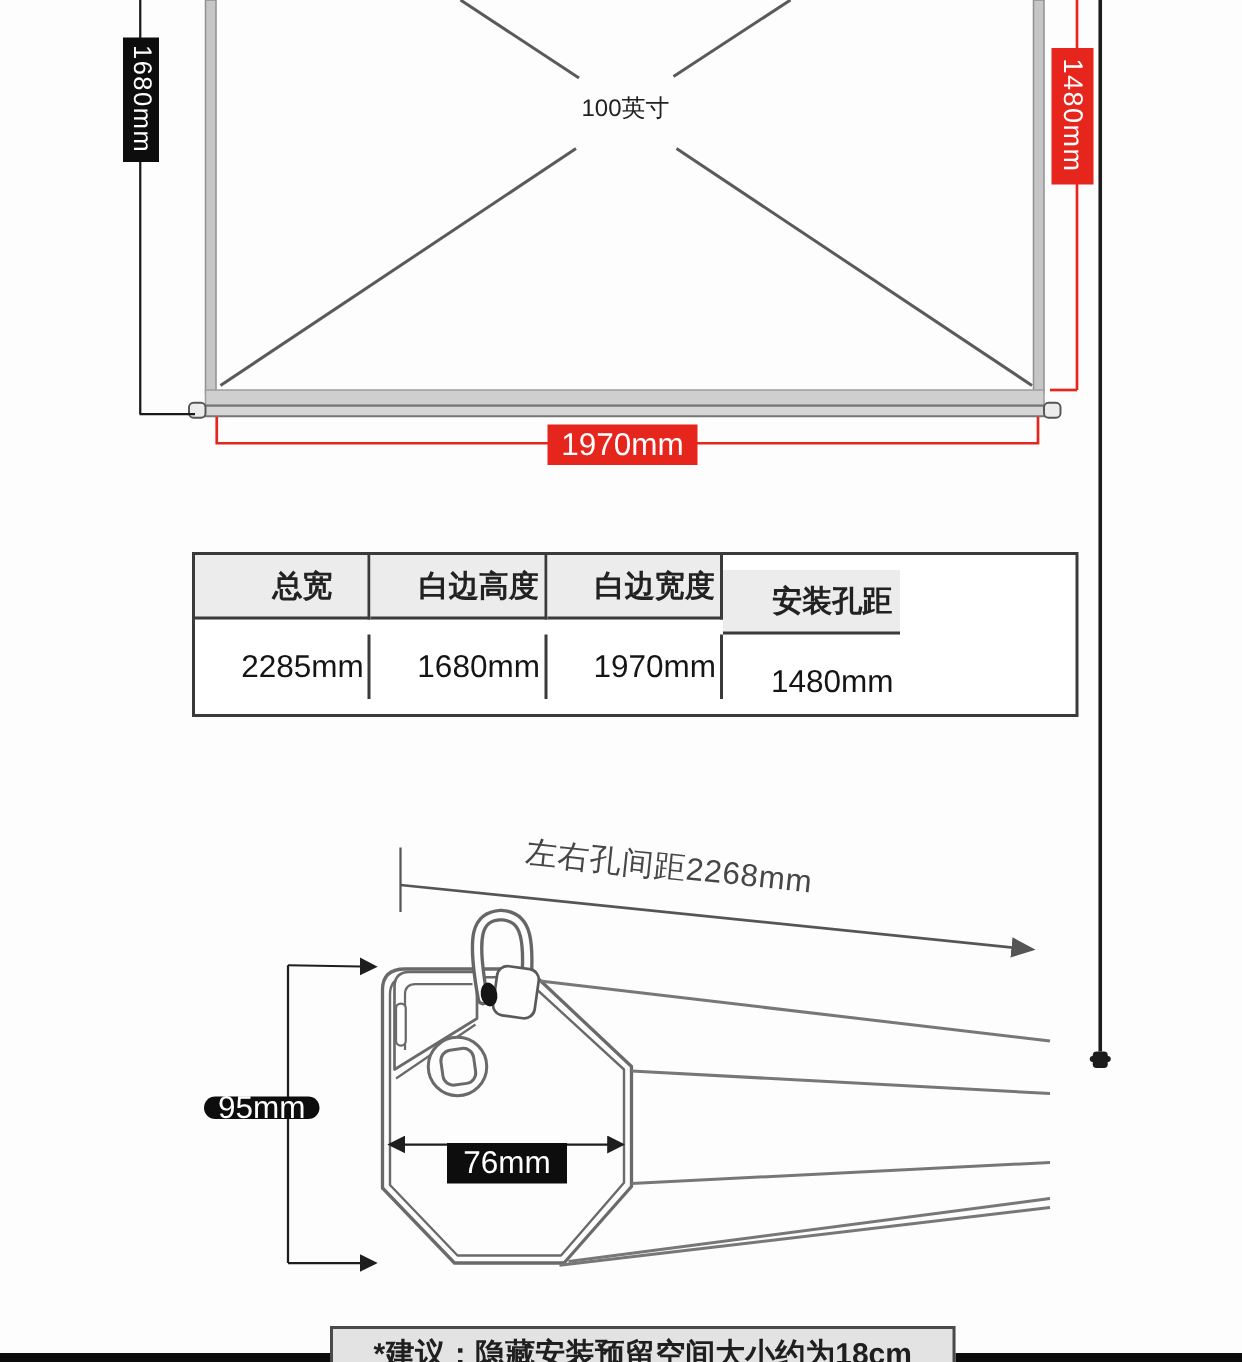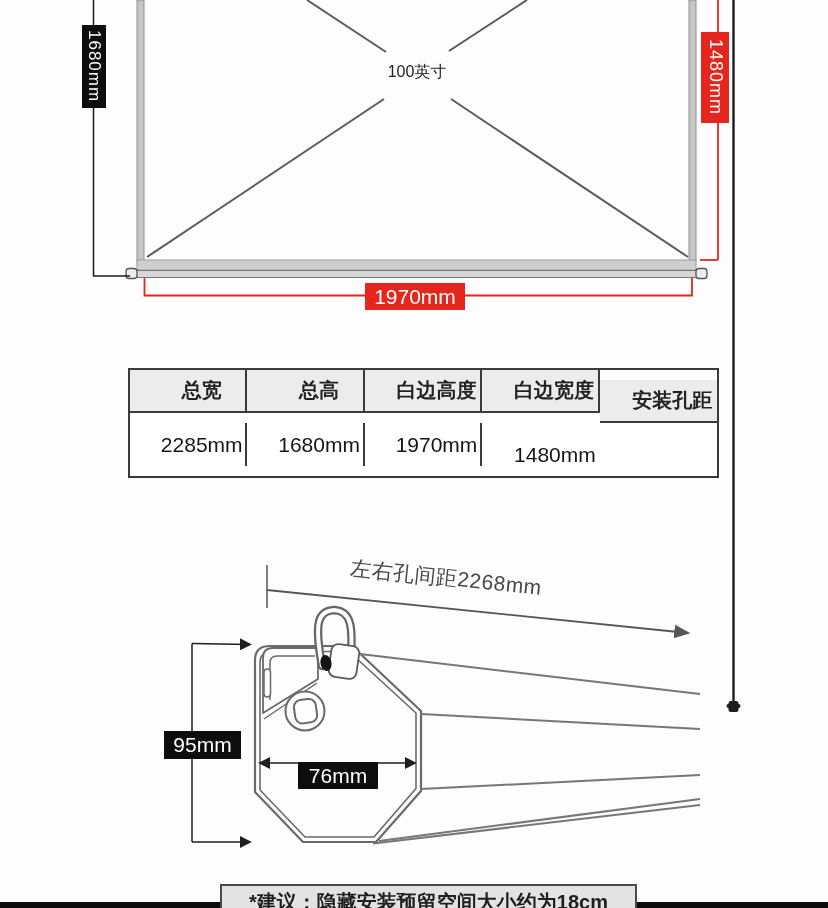--- a/index.html
+++ b/index.html
@@ -25,21 +25,21 @@
     font-size:16px;color:#212121;
   }
   #label-1680{left:82px;top:25px;width:24px;height:83px;}
   #label-1480{left:701px;top:32px;width:28px;height:91px;font-size:18px;}
   #label-1970{left:365px;top:283px;width:100px;height:27px;}
   #hole-spacing-label{
     left:352px;top:554px;height:28px;white-space:nowrap;
     transform:rotate(6deg);transform-origin:0 0;
     font-size:21px;color:#474747;letter-spacing:.5px;
   }
-  #label-95{left:164px;top:731px;width:77px;height:28px;}
+  #label-95{left:136px;top:731px;width:77px;height:15px;border-radius:12px;}
   #label-76{left:298px;top:750px;width:80px;height:27px;margin-top:12px;}
 
   
   #spec-table{
     left:128px;top:368px;width:587px;
     border:2px solid #3a3a3a;background:#fff;
   }
   .tr{display:grid;grid-template-columns:repeat(5,1fr);}
   .td{
     height:43px;display:flex;align-items:center;justify-content:center;
@@ -160,21 +160,20 @@
 
   <div class="abs dim-label-v lbl-red" id="label-1480">1480mm</div>
 
   <div class="abs" id="size-label">100英寸</div>
 
   <div class="abs dim-label-h lbl-red" id="label-1970">1970mm</div>
 
   <div class="abs" id="spec-table">
     <div class="tr head">
       <div class="td">总宽</div>
-      <div class="td">总高</div>
       <div class="td">白边高度</div>
       <div class="td">白边宽度</div>
       <div class="td">安装孔距</div>
     </div>
     <div class="tr">
       <div class="td">2285mm</div>
       <div class="td">1680mm</div>
       <div class="td">1970mm</div>
       <div class="td">1480mm</div>
     </div>

